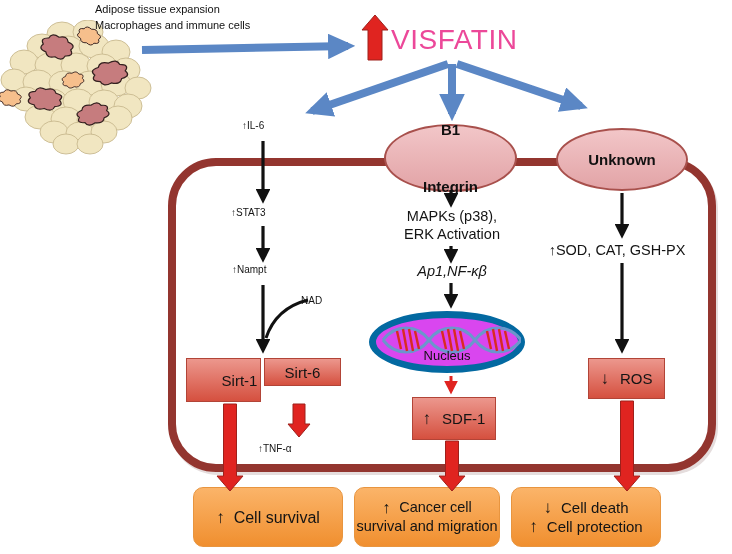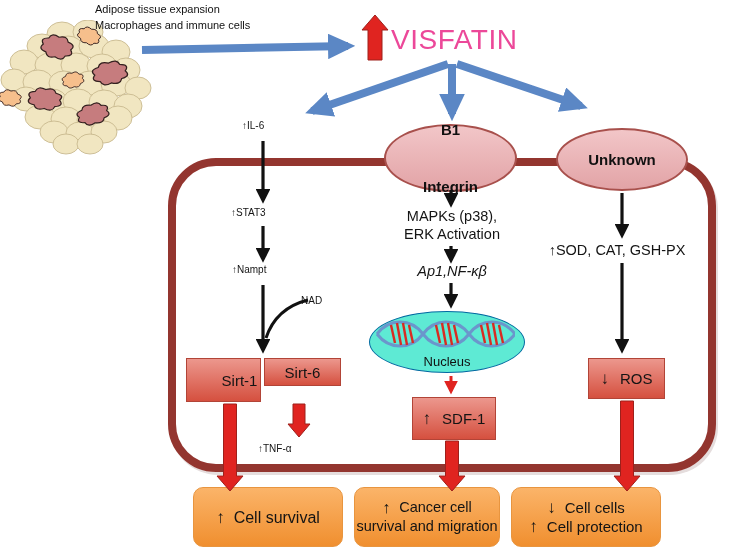--- a/index.html
+++ b/index.html
@@ -12,21 +12,21 @@
   .membrane{position:absolute;left:168px;top:158px;width:548px;height:314px;box-sizing:border-box;
             border:8px solid #93352F;border-radius:48px;z-index:1;box-shadow:2px 3px 0 rgba(80,30,25,.15);}
   .receptor{position:absolute;box-sizing:border-box;border:2px solid #A8504C;border-radius:50%;
             background:linear-gradient(#F2C6C8,#E2A3A6);display:flex;flex-direction:column;align-items:center;
             justify-content:center;font-weight:700;font-size:15px;line-height:17px;z-index:4;}
   .pbox{position:absolute;box-sizing:border-box;border:1.5px solid #B24437;
         background:linear-gradient(#EC978D,#D5503F);display:flex;align-items:center;justify-content:center;
         font-size:15px;color:#141414;z-index:4;}
   .pbox .barrow{font-weight:700;font-size:17px;margin-right:11px;}
   .nucleus{position:absolute;left:369px;top:311px;width:156px;height:62px;box-sizing:border-box;
-           border:1px solid #0369a1;border-radius:50%;background:#5eead4;z-index:4;}
+           border:7px solid #0369a1;border-radius:50%;background:#d946ef;z-index:4;}
   .nucleus .nlabel{position:absolute;left:0;right:0;bottom:3px;text-align:center;font-size:13px;font-weight:400;}
   .outcome{position:absolute;top:487px;height:60px;box-sizing:border-box;border:1px solid #E8953F;border-radius:10px;
            background:linear-gradient(#FBB express,#F08F2F);background:linear-gradient(#FBB469,#F08F2F);
            display:flex;flex-direction:column;align-items:center;justify-content:center;
            font-size:15px;line-height:19px;color:#141414;z-index:4;}
   .outcome .oarrow{font-weight:700;font-size:17px;margin-right:9px;}
   .oline{display:flex;align-items:center;justify-content:center;}
   svg.layer{position:absolute;left:0;top:0;z-index:5;pointer-events:none;}
   svg.cells{position:absolute;left:0;top:20px;z-index:2;}
 </style>
@@ -160,21 +160,21 @@
   <div class="outcome" style="left:354px;width:146px;font-size:14.5px;">
     <div class="oline">
       <span class="oarrow" style="font-size:16px;">↑</span>
       <span>Cancer cell</span>
     </div>
     <div class="oline">survival and migration</div>
   </div>
   <div class="outcome" style="left:511px;width:150px;">
     <div class="oline">
       <span class="oarrow">↓</span>
-      <span>Cell cells</span>
+      <span>Cell death</span>
     </div>
     <div class="oline">
       <span class="oarrow">↑</span>
       <span>Cell protection</span>
     </div>
   </div>
 
   <svg class="layer" width="732" height="554">
     <defs>
       <marker id="mB" markerWidth="4.6" markerHeight="4.6" refX="3.4" refY="2.3" orient="auto">

